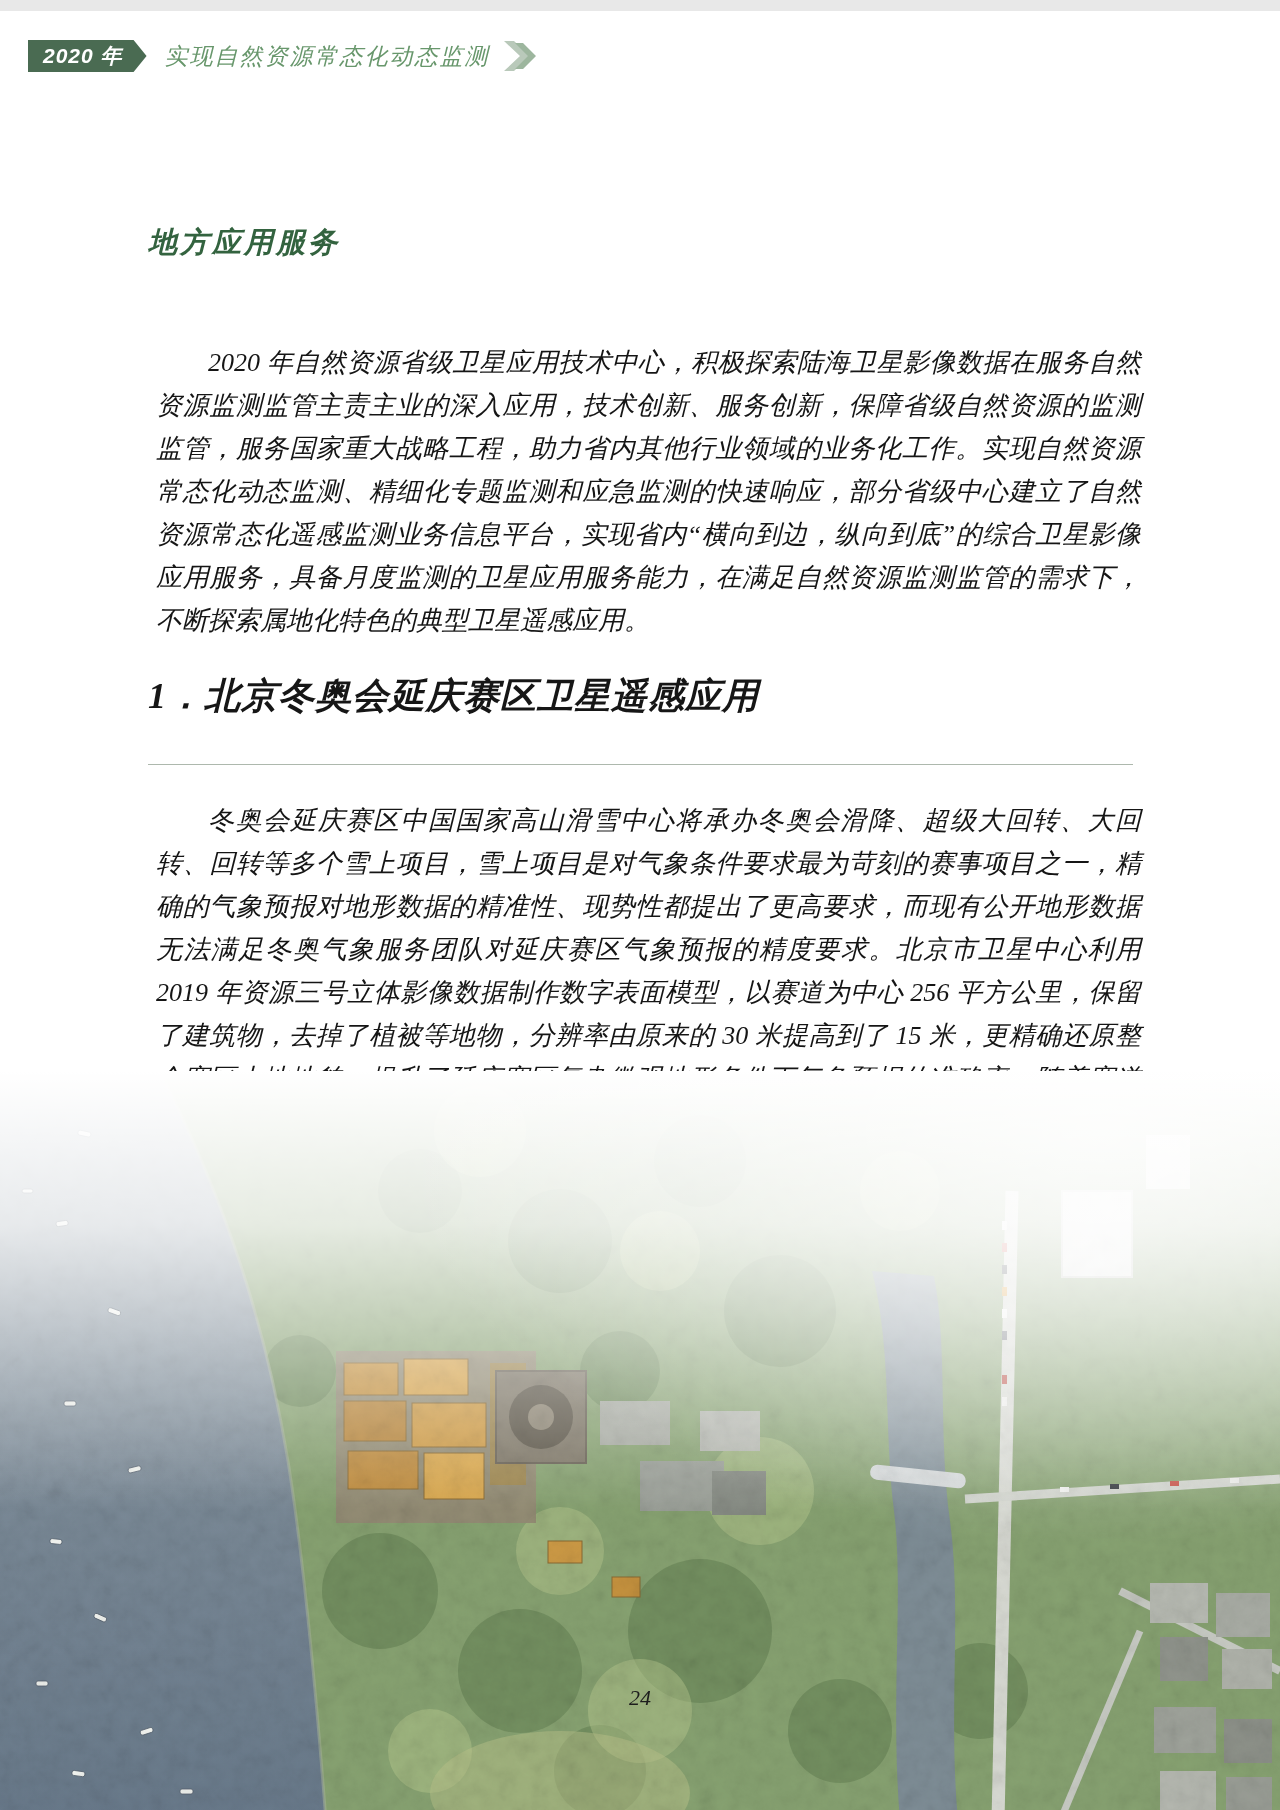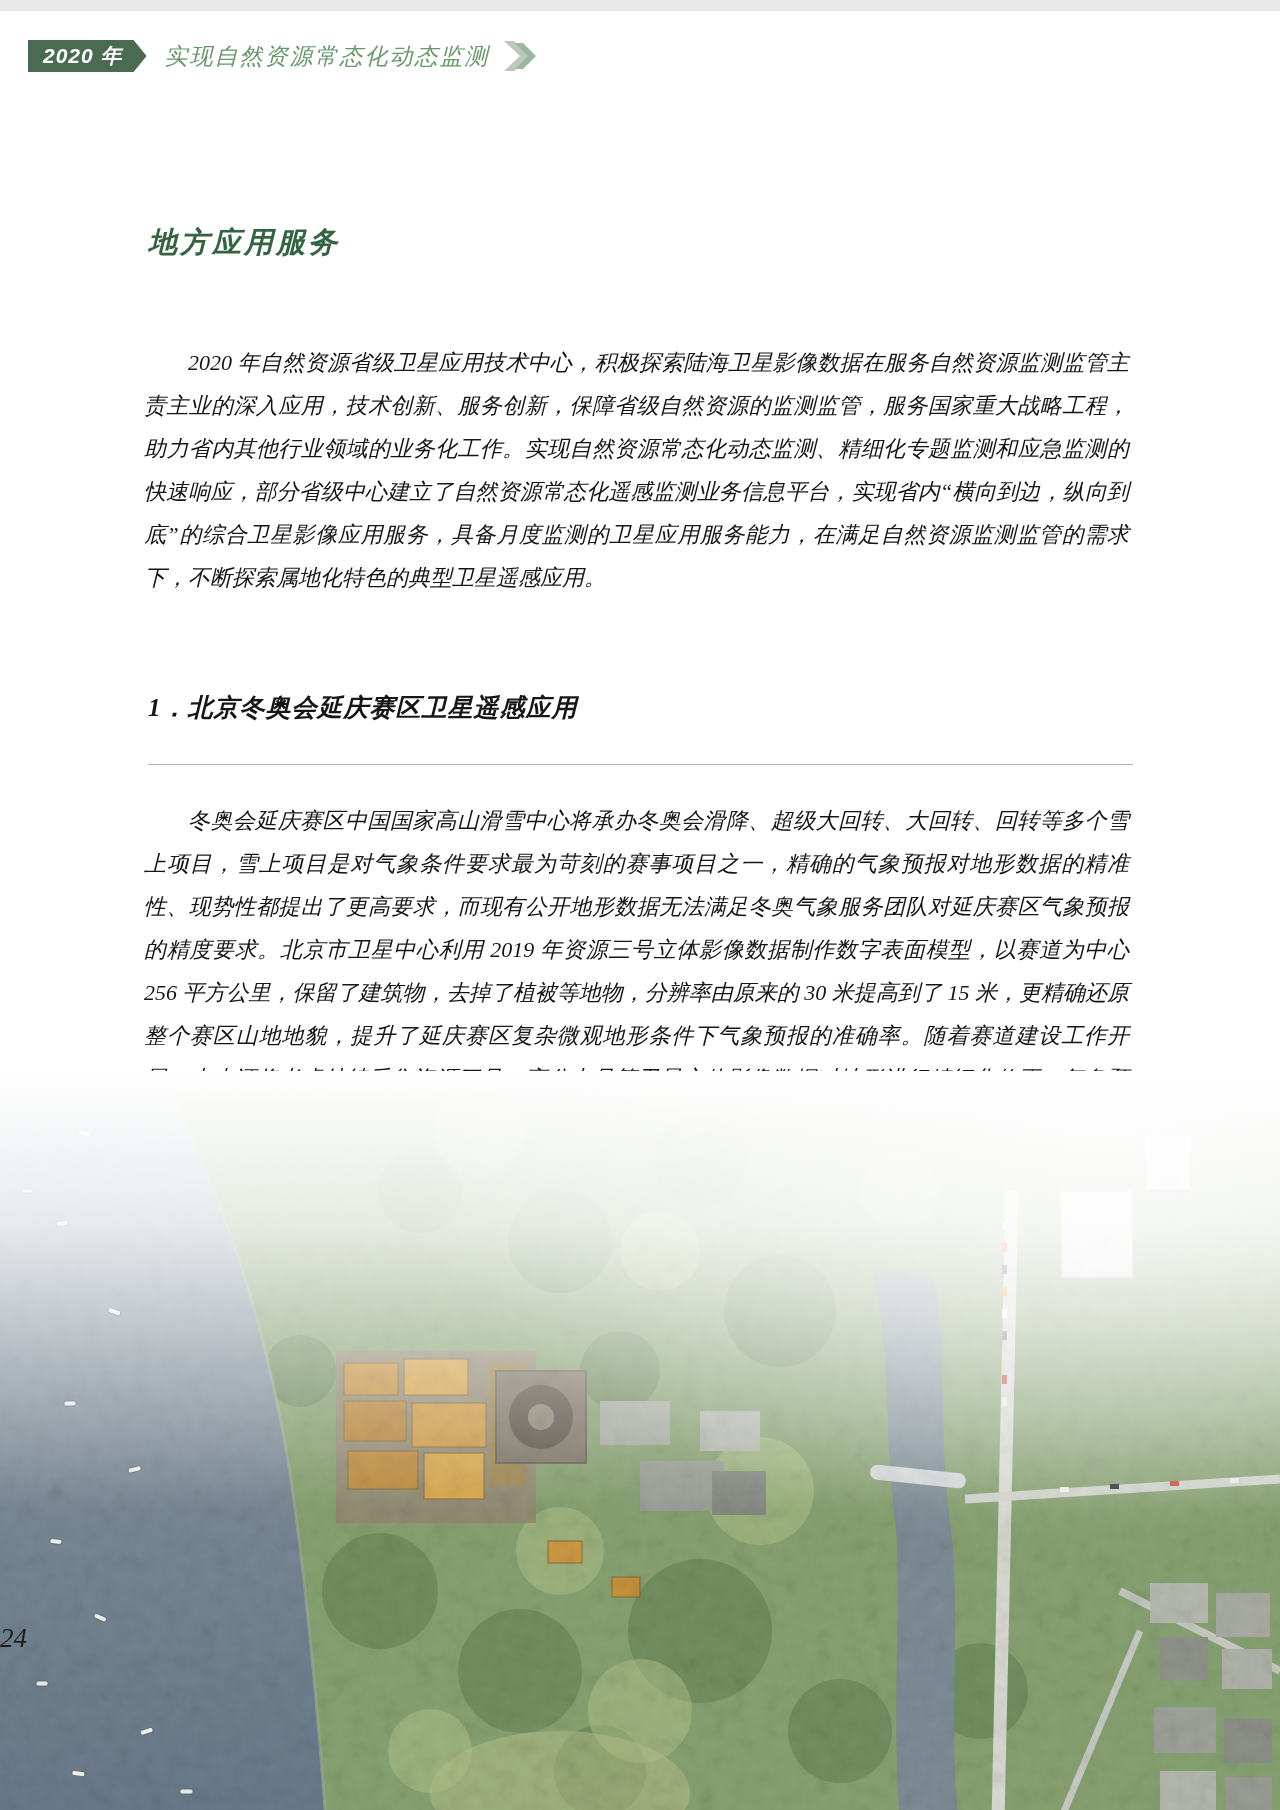--- a/index.html
+++ b/index.html
@@ -12,34 +12,34 @@
          font-family:"Liberation Sans",sans-serif;font-weight:bold;font-size:21px;
          line-height:32px;height:32px;padding:0 24px 0 15px;letter-spacing:1px;
          clip-path:polygon(0 0,calc(100% - 13px) 0,100% 50%,calc(100% - 13px) 100%,0 100%);}
   .hdr-title{margin-left:18px;color:var(--header-green,#68976c);
              font-family:"Liberation Sans",sans-serif;font-size:23px;letter-spacing:2px;}
   .hdr-chevron{margin-left:12px;}
 
   
   .h1{position:absolute;left:148px;top:204px;margin:0;font-size:29px;font-weight:bold;
       color:var(--heading-green,#33633f);letter-spacing:3px;line-height:54px;}
-  .para{position:absolute;left:144px;width:985px;margin:0;font-size:22px;line-height:43px;
+  .para{position:absolute;left:156px;width:985px;margin:0;font-size:26px;line-height:43px;
         text-align:justify;text-indent:2em;color:#151515;}
   #para1{top:330px;}
   #para2{top:788px;}
-  .h2{position:absolute;left:148px;top:680px;margin:0;font-size:25px;font-weight:bold;
+  .h2{position:absolute;left:148px;top:661px;margin:0;font-size:36px;font-weight:bold;
       color:#161616;letter-spacing:1px;}
   .rule{position:absolute;left:148px;top:753px;width:985px;height:1px;
         background:var(--rule-color,#adb8ad);}
 
   
   .sat{position:absolute;left:0;top:1060px;width:1280px;height:750px;}
   .sat svg{display:block;}
-  .pageno{position:absolute;left:0;top:1612px;width:100%;
-          font-size:27px;color:#1d1d1d;}
+  .pageno{position:absolute;left:0;top:1674px;width:100%;text-align:center;
+          font-size:22px;color:#1d1d1d;}
 </style>
 </head>
 <body>
 
 <div class="page">
 
   <header class="hdr">
     <div class="badge">
       <span>2020 年</span>
     </div>

